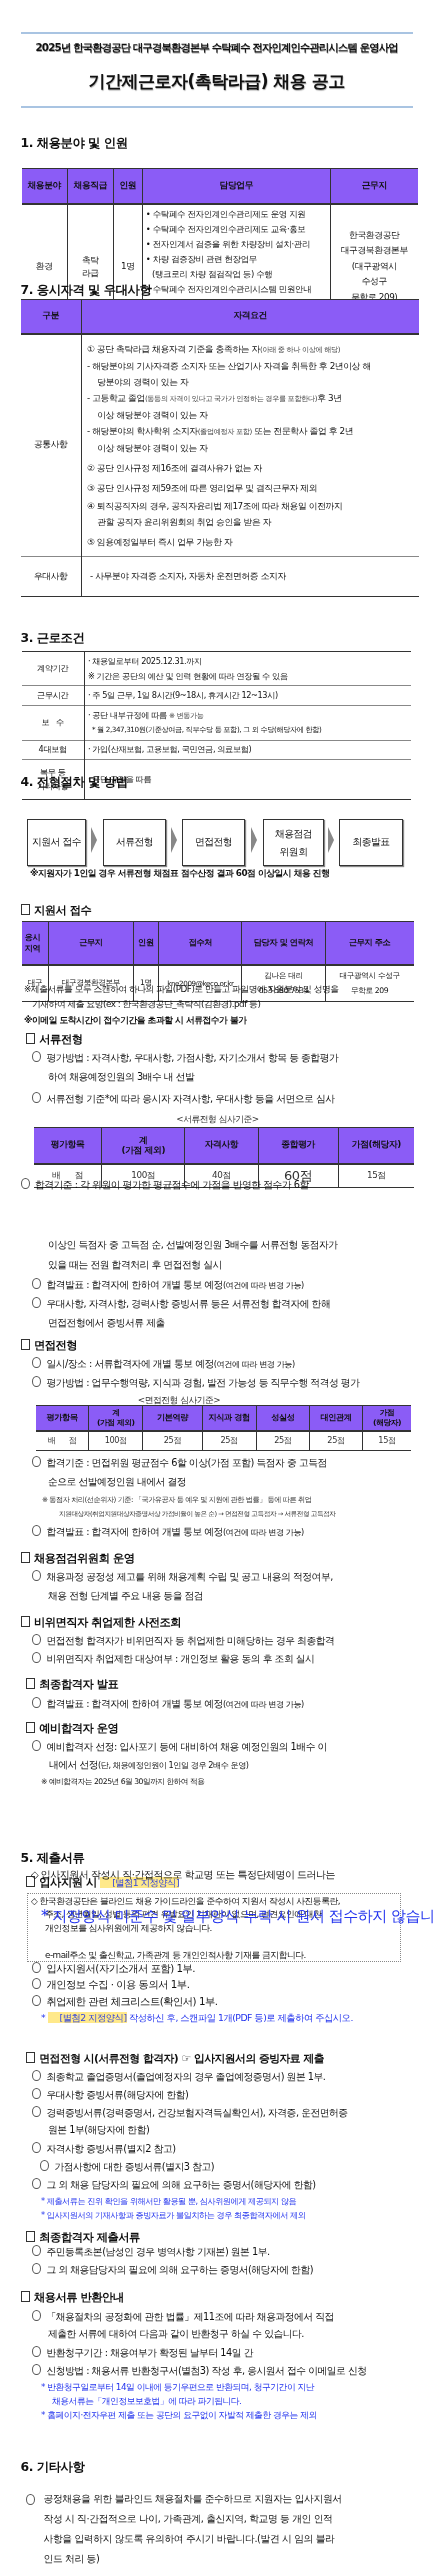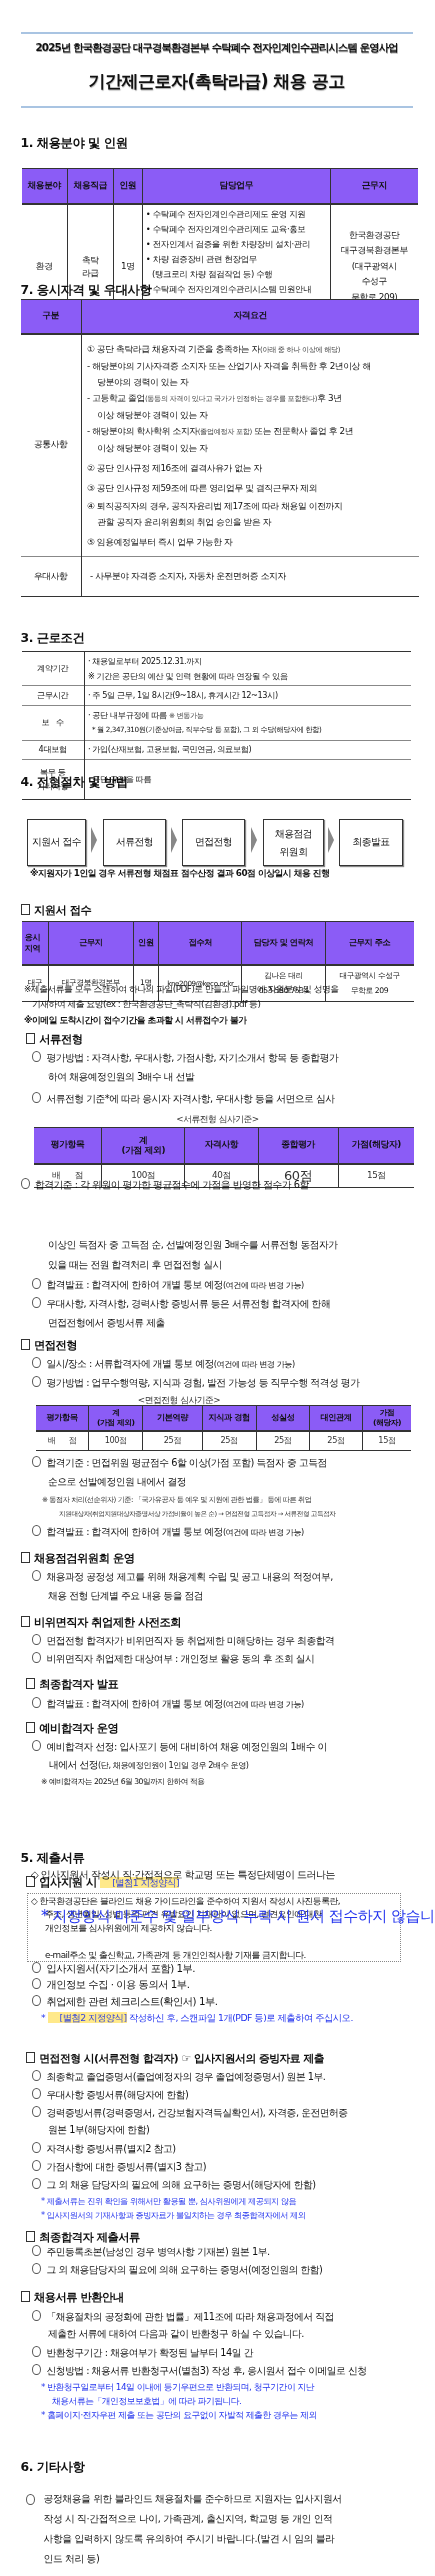--- a/index.html
+++ b/index.html
@@ -317,28 +317,28 @@
   <div class="line" style="left:32px; top:1995px; font-size:10.3px"><span class="circ"></span><span>취업제한 관련 체크리스트(확인서) 1부.</span></div>
   <div class="line blue" style="left:41px; top:2012px; font-size:9.3px">* <span class="hl">[별첨2 지정양식]</span><span> 작성하신 후, 스캔파일 1개(PDF 등)로 제출하여 주십시오.</span></div>
   <div class="line blue" style="left:41px; top:1907px; font-size:15px">* <span>지정양식 미준수 및 일부양식 누락 시 원서 접수하지 않습니다.</span></div>
 
   <div class="sub-title" style="left:26px; top:2052px; font-size:10.8px"><span class="box"></span><span>면접전형 시(서류전형 합격자) ☞ 입사지원서의 증빙자료 제출</span></div>
   <div class="line" style="left:32px; top:2070px; font-size:9.8px"><span class="circ"></span><span>최종학교 졸업증명서(졸업예정자의 경우 졸업예정증명서) 원본 1부.</span></div>
   <div class="line" style="left:32px; top:2088px; font-size:9.8px"><span class="circ"></span><span>우대사항 증빙서류(해당자에 한함)</span></div>
   <div class="line" style="left:32px; top:2106px; font-size:9.8px"><span class="circ"></span><span>경력증빙서류(경력증명서, 건강보험자격득실확인서), 자격증, 운전면허증</span></div>
   <div class="line" style="left:48px; top:2124px; font-size:9.8px">원본 1부(해당자에 한함)</div>
   <div class="line" style="left:32px; top:2142px; font-size:9.8px"><span class="circ"></span><span>자격사항 증빙서류(별지2 참고)</span></div>
-  <div class="line" style="left:32px; top:2160px; font-size:9.8px"><span class="circ"></span><span>가점사항에 대한 증빙서류(별지3 참고)</span></div>
+  <div class="line" style="left:40px; top:2160px; font-size:9.8px"><span class="circ"></span><span>가점사항에 대한 증빙서류(별지3 참고)</span></div>
   <div class="line" style="left:32px; top:2178px; font-size:9.8px"><span class="circ"></span><span>그 외 채용 담당자의 필요에 의해 요구하는 증명서(해당자에 한함)</span></div>
   <div class="line blue" style="left:41px; top:2196px; font-size:8.2px">* <span>제출서류는 진위 확인을 위해서만 활용될 뿐, 심사위원에게 제공되지 않음</span></div>
   <div class="line blue" style="left:41px; top:2210px; font-size:8.2px">* <span>입사지원서의 기재사항과 증빙자료가 불일치하는 경우 최종합격자에서 제외</span></div>
 
   <div class="sub-title" style="left:26px; top:2230px"><span class="box"></span><span>최종합격자 제출서류</span></div>
   <div class="line" style="left:32px; top:2245px; font-size:9.8px"><span class="circ"></span><span>주민등록초본(남성인 경우 병역사항 기재본) 원본 1부.</span></div>
-  <div class="line" style="left:32px; top:2263px; font-size:9.8px"><span class="circ"></span><span>그 외 채용담당자의 필요에 의해 요구하는 증명서(예정인원의 한함)</span></div>
+  <div class="line" style="left:32px; top:2263px; font-size:9.8px"><span class="circ"></span><span>그 외 채용담당자의 필요에 의해 요구하는 증명서(해당자에 한함)</span></div>
 
   <div class="sub-title" style="left:20.6px; top:2290px"><span class="box"></span><span>채용서류 반환안내</span></div>
   <div class="line" style="left:32px; top:2310px; font-size:9.8px"><span class="circ"></span><span>「채용절차의 공정화에 관한 법률」제11조에 따라 채용과정에서 직접</span></div>
   <div class="line" style="left:48px; top:2328px; font-size:9.8px">제출한 서류에 대하여 다음과 같이 반환청구 하실 수 있습니다.</div>
   <div class="line" style="left:32px; top:2346px; font-size:9.8px"><span class="circ"></span><span>반환청구기간 : 채용여부가 확정된 날부터 14일 간</span></div>
   <div class="line" style="left:32px; top:2364px; font-size:9.8px"><span class="circ"></span><span>신청방법 : 채용서류 반환청구서(별첨3) 작성 후, 응시원서 접수 이메일로 신청</span></div>
   <div class="line blue" style="left:41px; top:2382px; font-size:8.8px">* <span>반환청구일로부터 14일 이내에 등기우편으로 반환되며, 청구기간이 지난</span></div>
   <div class="line blue" style="left:52px; top:2396px; font-size:8.8px">채용서류는「개인정보보호법」에 따라 파기됩니다.</div>
   <div class="line blue" style="left:41px; top:2410px; font-size:8.8px">* <span>홈페이지·전자우편 제출 또는 공단의 요구없이 자발적 제출한 경우는 제외</span></div>
 

